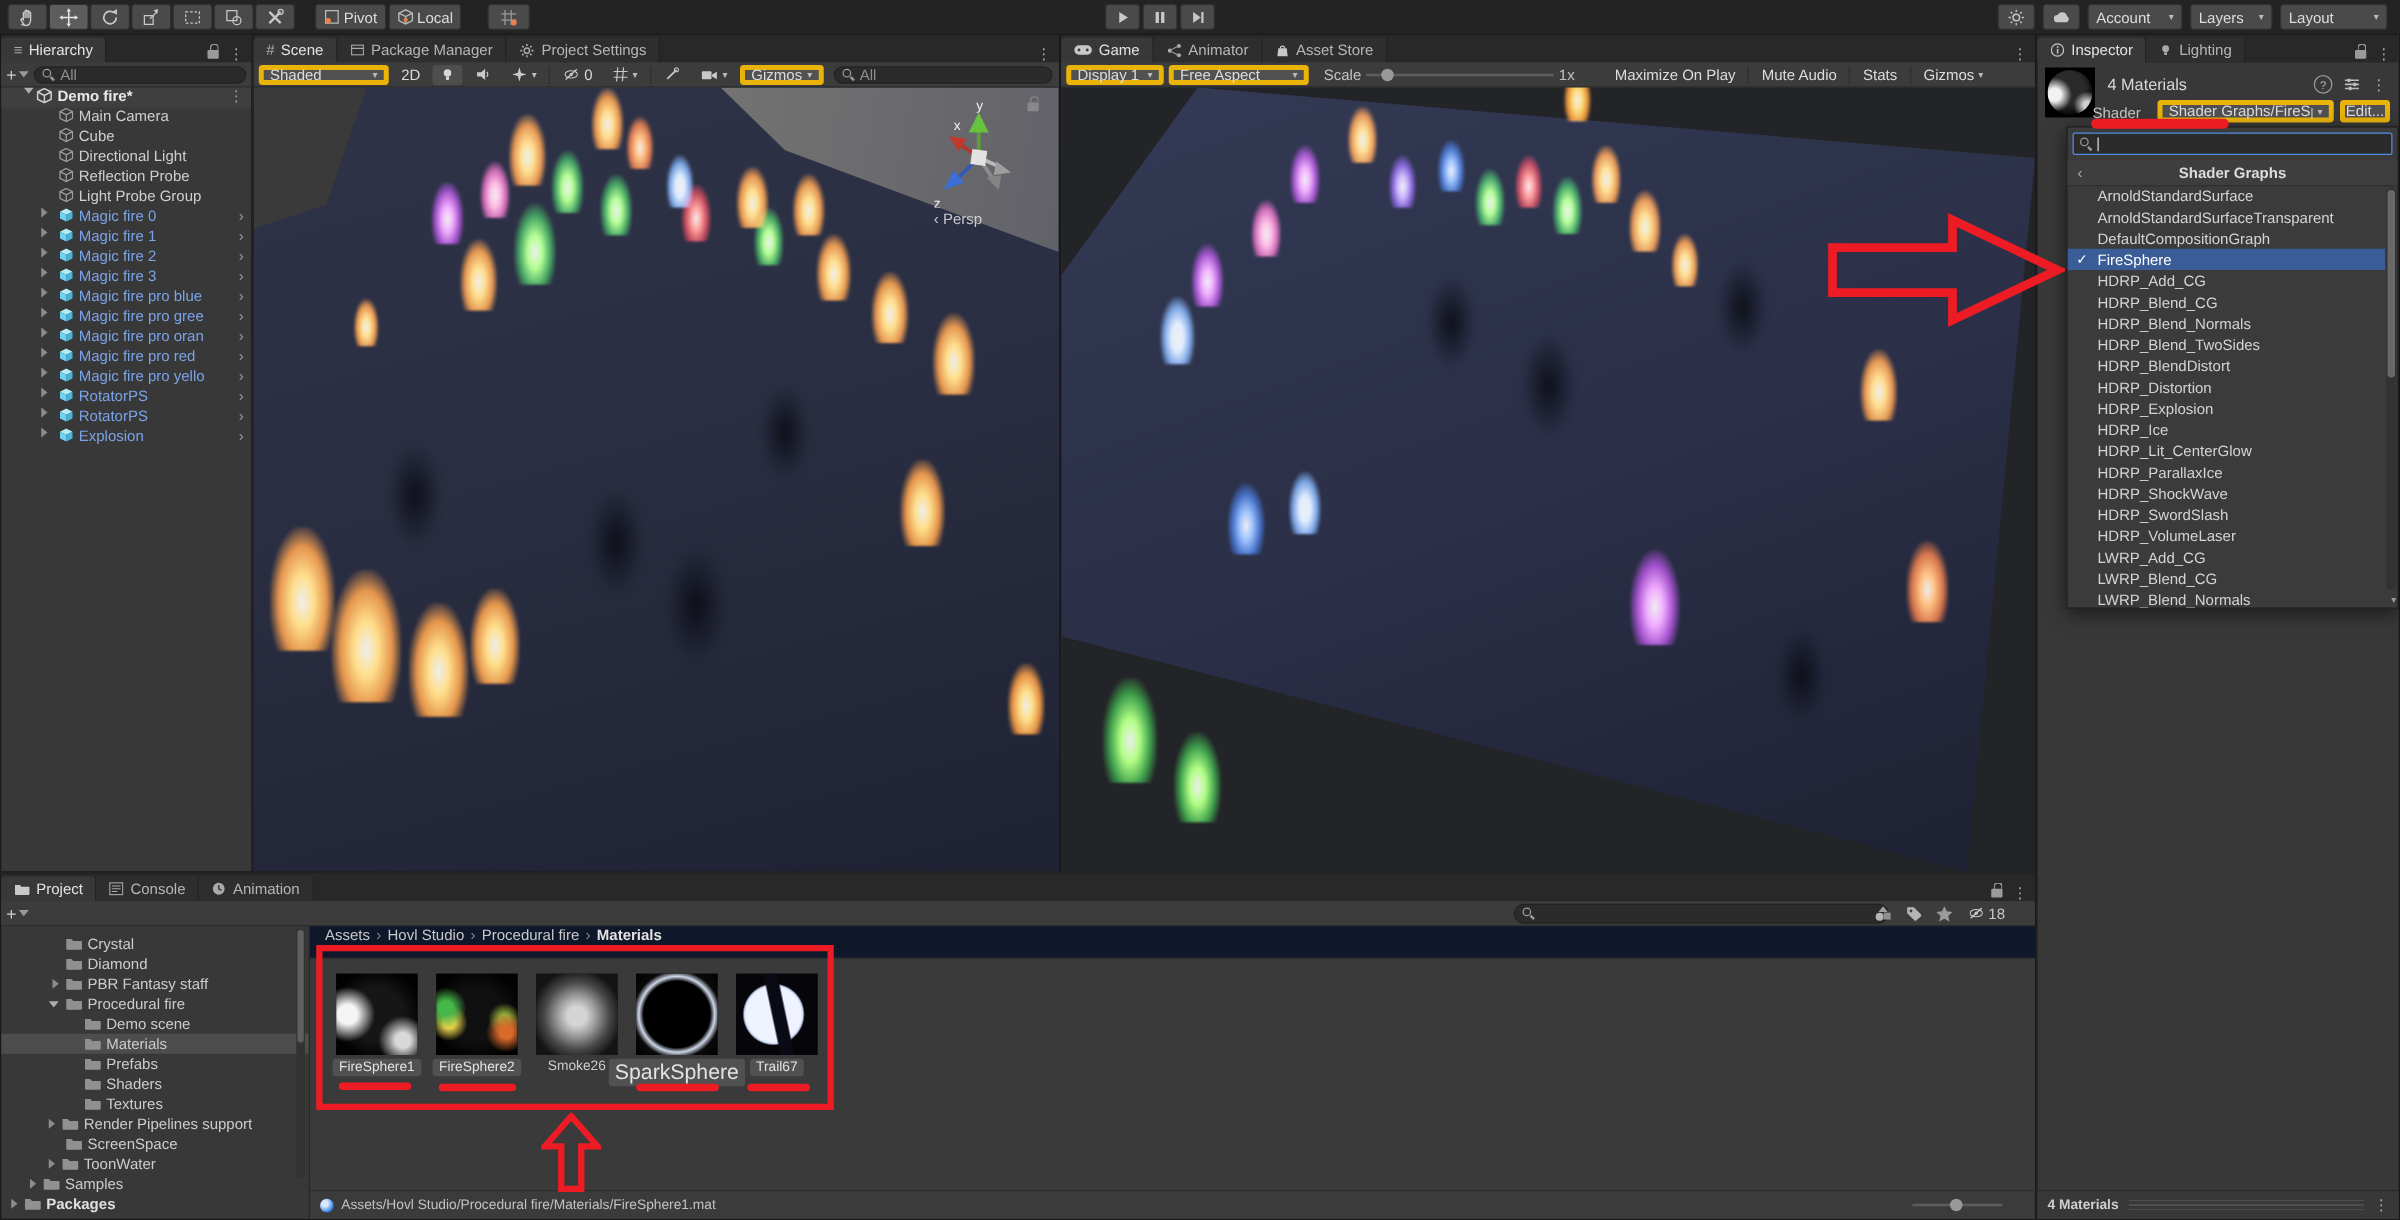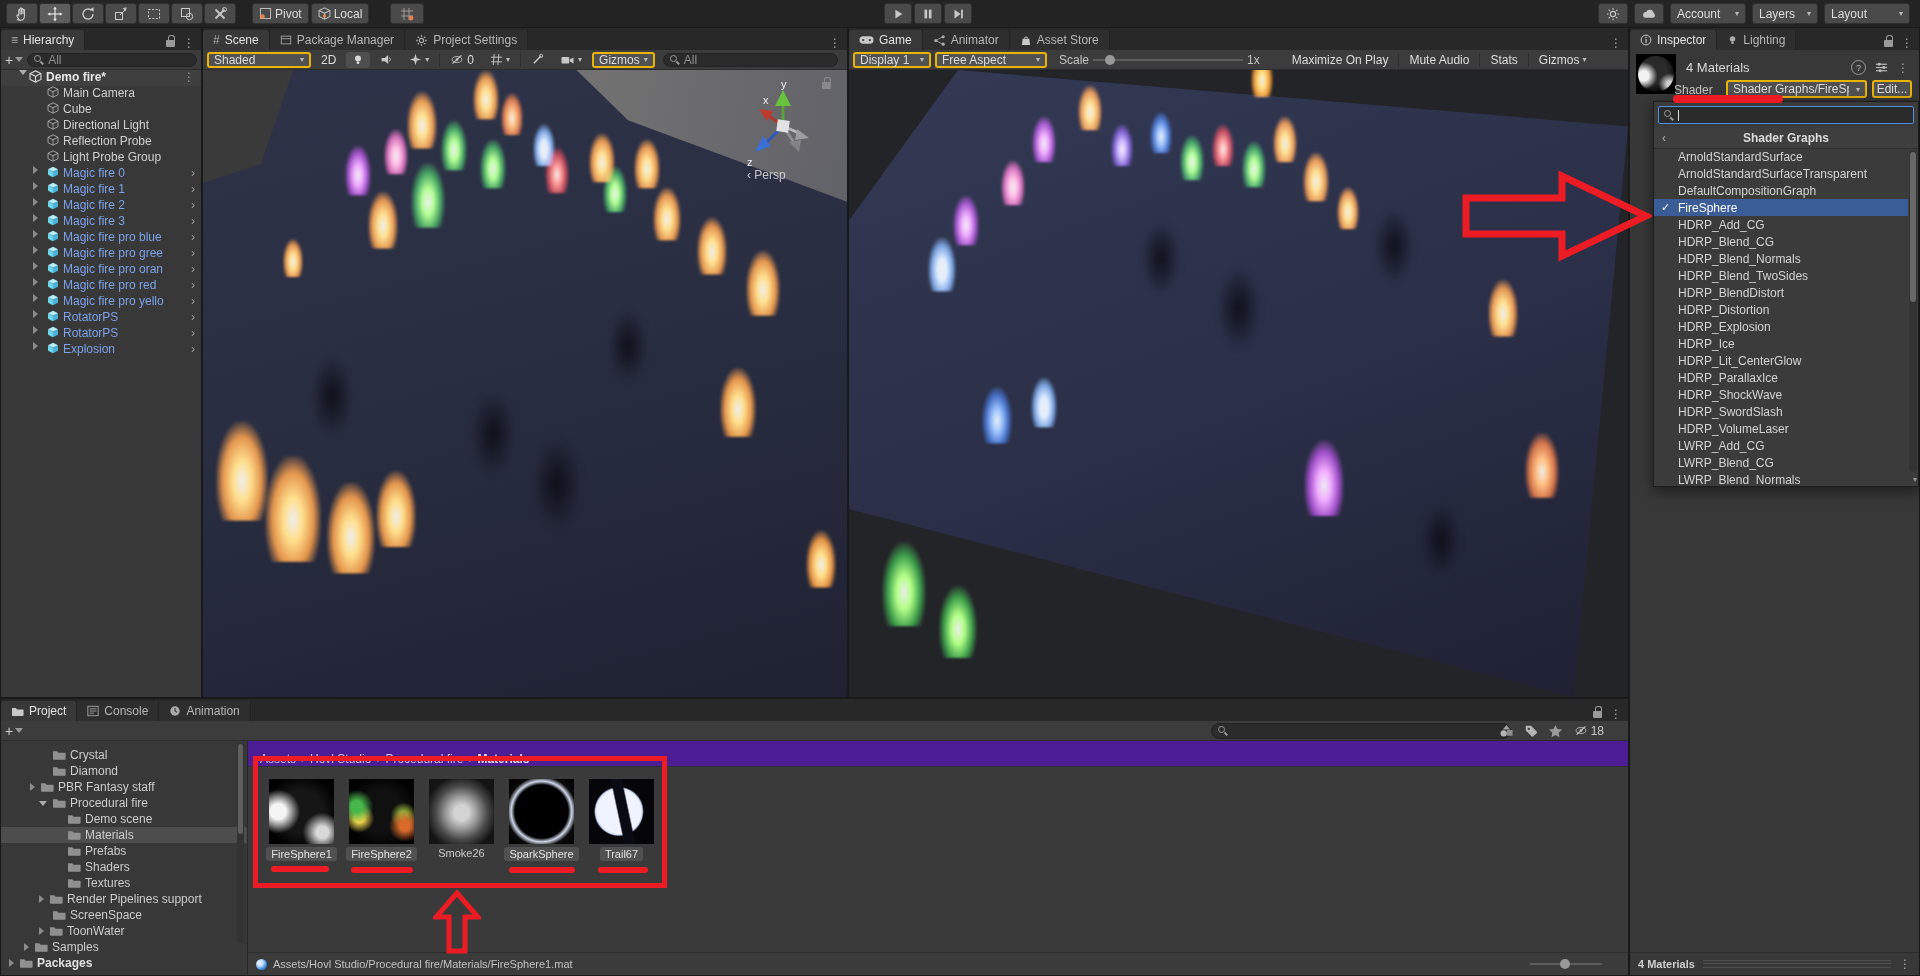--- a/index.html
+++ b/index.html
@@ -7,21 +7,21 @@
         font-family:"Liberation Sans","DejaVu Sans",sans-serif;font-size:12px;color:#c8c8c8;
         -webkit-font-smoothing:antialiased;}
   .abs{position:absolute;}
   .panel{position:absolute;background:#383838;border:1px solid #191919;box-sizing:border-box;}
   .tabbar{position:absolute;left:0;right:0;top:0;height:22px;background:#282828;display:flex;align-items:flex-end;}
   .tab{height:20px;display:flex;align-items:center;gap:5px;padding:0 10px;color:#b6b6b6;background:#2e2e2e;
        border-right:1px solid #222;font-size:12px;white-space:nowrap;}
   .tab.active{background:#383838;color:#e2e2e2;border-radius:3px 3px 0 0;}
   .tbar{position:absolute;left:0;right:0;top:22px;height:20px;background:#3c3c3c;border-bottom:1px solid #2c2c2c;
         display:flex;align-items:center;box-sizing:border-box;padding:0 4px;gap:4px;}
-  .dd{background:#515151;border:2px solid #eab308;border-radius:3px;height:16px;display:flex;align-items:center;
+  .dd{background:#515151;border:4px solid #eab308;border-radius:3px;height:16px;display:flex;align-items:center;
       gap:4px;padding:0 5px;color:#ddd;white-space:nowrap;box-sizing:border-box;}
   .dda{margin-left:auto;font-size:8px;color:#bbb;}
   .tbtn{background:#4a4a4a;border:1px solid #303030;border-radius:3px;height:16px;display:flex;align-items:center;
         padding:0 6px;color:#ddd;white-space:nowrap;box-sizing:border-box;gap:3px;}
   .flat{background:none;border:none;}
   .sep{width:1px;height:14px;background:#2e2e2e;}
   .srch{background:#2b2b2b;border:1px solid #232323;border-radius:8px;height:14px;display:flex;align-items:center;
         gap:4px;padding:0 6px;color:#8f8f8f;box-sizing:border-box;}
   .mag{position:relative;width:10px;height:10px;flex:0 0 auto;}
   .mag::before{content:"";position:absolute;width:5px;height:5px;border:1.3px solid #9a9a9a;border-radius:50%;left:0;top:0;}
@@ -846,21 +846,21 @@
           </svg>
           <span style="">Crystal</span>
         </div>
         <div class="trow" style="padding-left: 38px;">
           <span style="width:9px;display:inline-block;"></span>
           <svg width="14" height="12" viewBox="0 0 14 12">
             <path d="M1 2.2h4.2l1.4 1.5H13a.6.6 0 0 1 .6.6V10a.8.8 0 0 1-.8.8H1.8A.8.8 0 0 1 1 10Z" fill="#909090"></path>
           </svg>
           <span style="">Diamond</span>
         </div>
-        <div class="trow" style="padding-left: 29px;">
+        <div class="trow" style="padding-left: 29px; margin-left: 12px;">
           <span class="tri-r" style="margin-right:1px;"></span>
           <svg width="14" height="12" viewBox="0 0 14 12">
             <path d="M1 2.2h4.2l1.4 1.5H13a.6.6 0 0 1 .6.6V10a.8.8 0 0 1-.8.8H1.8A.8.8 0 0 1 1 10Z" fill="#909090"></path>
           </svg>
           <span style="">PBR Fantasy staff</span>
         </div>
         <div class="trow" style="padding-left: 38px;">
           <span class="tri-d" style="margin-right:1px;"></span>
           <svg width="14" height="12" viewBox="0 0 14 12">
             <path d="M1 2.2h4.2l1.4 1.5H13a.6.6 0 0 1 .6.6V10a.8.8 0 0 1-.8.8H1.8A.8.8 0 0 1 1 10Z" fill="#909090"></path>
@@ -936,39 +936,39 @@
             <path d="M1 2.2h4.2l1.4 1.5H13a.6.6 0 0 1 .6.6V10a.8.8 0 0 1-.8.8H1.8A.8.8 0 0 1 1 10Z" fill="#909090"></path>
           </svg>
           <span style="font-weight:bold;color:#e0e0e0;">Packages</span>
         </div>
       </div>
     <div class="abs" style="left:236px;top:44px;width:7px;height:200px;background:#333;border-radius:3px;">
       <div style="position:absolute;left:1px;top:1px;width:5px;height:90px;background:#5f5f5f;border-radius:3px;"></div>
     </div>
 
     <div class="abs" style="left:247px;top:42px;right:0;bottom:0;background:#3a3a3a;">
-      <div class="abs" style="left:0;top:0;right:0;height:25px;background:#4c1d95;border-bottom:1px solid #303030;display:flex;align-items:flex-end;padding-left:12px;">
+      <div class="abs" style="left:0;top:0;right:0;height:25px;background:#0f172a;border-bottom:1px solid #303030;display:flex;align-items:flex-start;padding-left:12px;">
         <span id="crumbs"><span>Assets</span><span class="crumb-sep">›</span><span>Hovl Studio</span><span class="crumb-sep">›</span><span>Procedural fire</span><span class="crumb-sep">›</span><span style="font-weight: bold; color: rgb(226, 226, 226);">Materials</span></span>
       </div>
       <div id="mat-grid" class="abs" style="left:21px;top:38px;display:flex;gap:15px;">
           <div style="width: 65px; display: flex; flex-direction: column; align-items: center; gap: 3px;">
             <div class="thumb" style="background: radial-gradient(circle at 14% 50%, rgb(245, 245, 245) 0px, rgb(245, 245, 245) 12%, rgba(0, 0, 0, 0) 34%), radial-gradient(circle at 82% 82%, rgb(216, 216, 216) 0px, rgb(216, 216, 216) 8%, rgba(0, 0, 0, 0) 26%), radial-gradient(circle, rgb(22, 22, 22) 0px, rgb(22, 22, 22) 46%, rgb(2, 2, 2) 78%), rgb(5, 5, 5);"></div>
             <span class="pill" style="font-size: 11px; white-space: nowrap;">FireSphere1</span>
           </div>
           <div style="width: 65px; display: flex; flex-direction: column; align-items: center; gap: 3px;">
             <div class="thumb" style="background: radial-gradient(circle at 12% 42%, rgb(70, 184, 74) 0px, rgb(70, 184, 74) 8%, rgba(0, 0, 0, 0) 24%), radial-gradient(circle at 16% 60%, rgb(232, 209, 74) 0px, rgb(232, 209, 74) 7%, rgba(0, 0, 0, 0) 22%), radial-gradient(circle at 86% 72%, rgb(216, 106, 42) 0px, rgb(216, 106, 42) 7%, rgba(0, 0, 0, 0) 22%), radial-gradient(circle at 84% 56%, rgb(143, 174, 58) 0px, rgb(143, 174, 58) 6%, rgba(0, 0, 0, 0) 20%), radial-gradient(circle, rgb(16, 16, 16) 0px, rgb(16, 16, 16) 46%, rgb(2, 2, 2) 78%), rgb(5, 5, 5);"></div>
             <span class="pill" style="font-size: 11px; white-space: nowrap;">FireSphere2</span>
           </div>
           <div style="width: 65px; display: flex; flex-direction: column; align-items: center; gap: 3px;">
             <div class="thumb" style="background: radial-gradient(at 50% 52%, rgb(212, 212, 212) 0px, rgb(212, 212, 212) 16%, rgb(154, 154, 154) 34%, rgb(74, 74, 74) 56%, rgb(20, 20, 20) 78%), rgb(5, 5, 5);"></div>
             <span style="font-size: 11px; white-space: nowrap; color: rgb(204, 204, 204);">Smoke26</span>
           </div>
           <div style="width: 65px; display: flex; flex-direction: column; align-items: center; gap: 3px;">
             <div class="thumb" style="background: radial-gradient(circle, rgb(0, 0, 0) 0px, rgb(0, 0, 0) 58%, rgb(205, 214, 232) 66%, rgb(10, 10, 10) 76%, rgb(0, 0, 0) 100%), rgb(5, 5, 5);"></div>
-            <span class="pill" style="font-size: 11px; white-space: nowrap;">SparkSphere</span>
+            <span class="pill" style="font-size: 17px; white-space: nowrap;">SparkSphere</span>
           </div>
           <div style="width: 65px; display: flex; flex-direction: column; align-items: center; gap: 3px;">
             <div class="thumb" style="background: linear-gradient(78deg, rgba(0, 0, 0, 0) 0px, rgba(0, 0, 0, 0) 44%, rgb(10, 10, 20) 46%, rgb(10, 10, 20) 58%, rgba(0, 0, 0, 0) 60%), radial-gradient(circle at 46% 50%, rgb(238, 243, 255) 0px, rgb(238, 243, 255) 46%, rgb(201, 216, 245) 49%, rgb(5, 5, 10) 52%), rgb(5, 5, 5);"></div>
             <span class="pill" style="font-size: 11px; white-space: nowrap;">Trail67</span>
           </div>
         </div>
 
       <div class="abs" style="left:0;bottom:0;right:0;height:23px;background:#3b3b3b;border-top:1px solid #2e2e2e;display:flex;align-items:center;padding:0 8px;gap:6px;box-sizing:border-box;">
         <span style="width:11px;height:11px;border-radius:50%;background:radial-gradient(circle at 35% 35%,#d8e9ff 0 25%,#2d7fe0 70%,#1b5cb0);"></span>
         <span style="font-size:11px;color:#c2c2c2;">Assets/Hovl Studio/Procedural fire/Materials/FireSphere1.mat</span>

